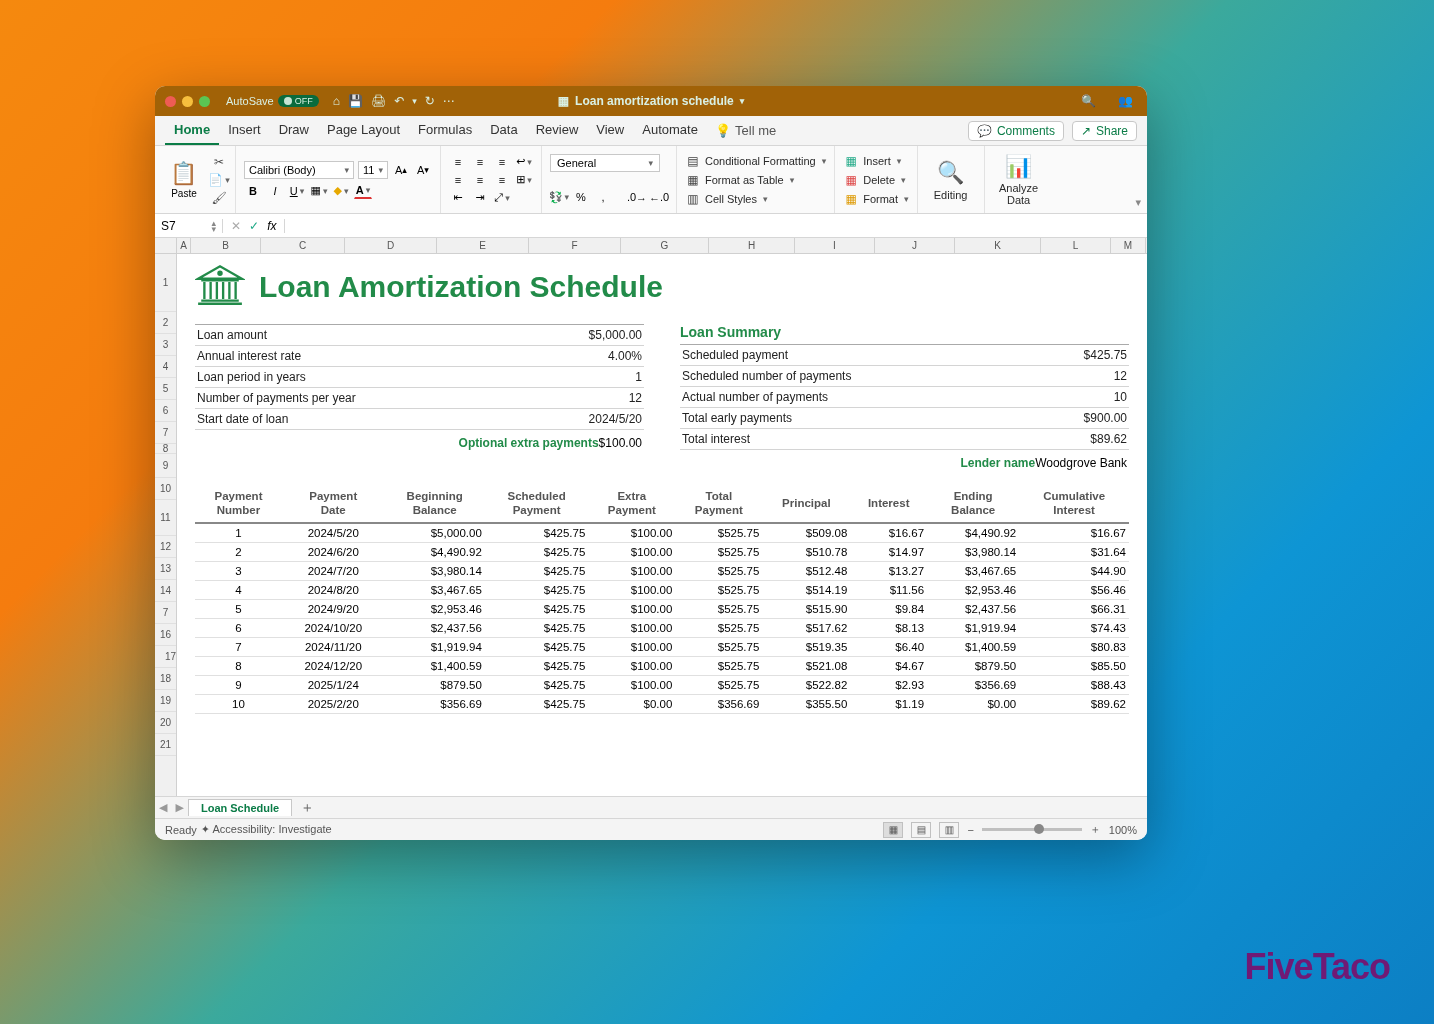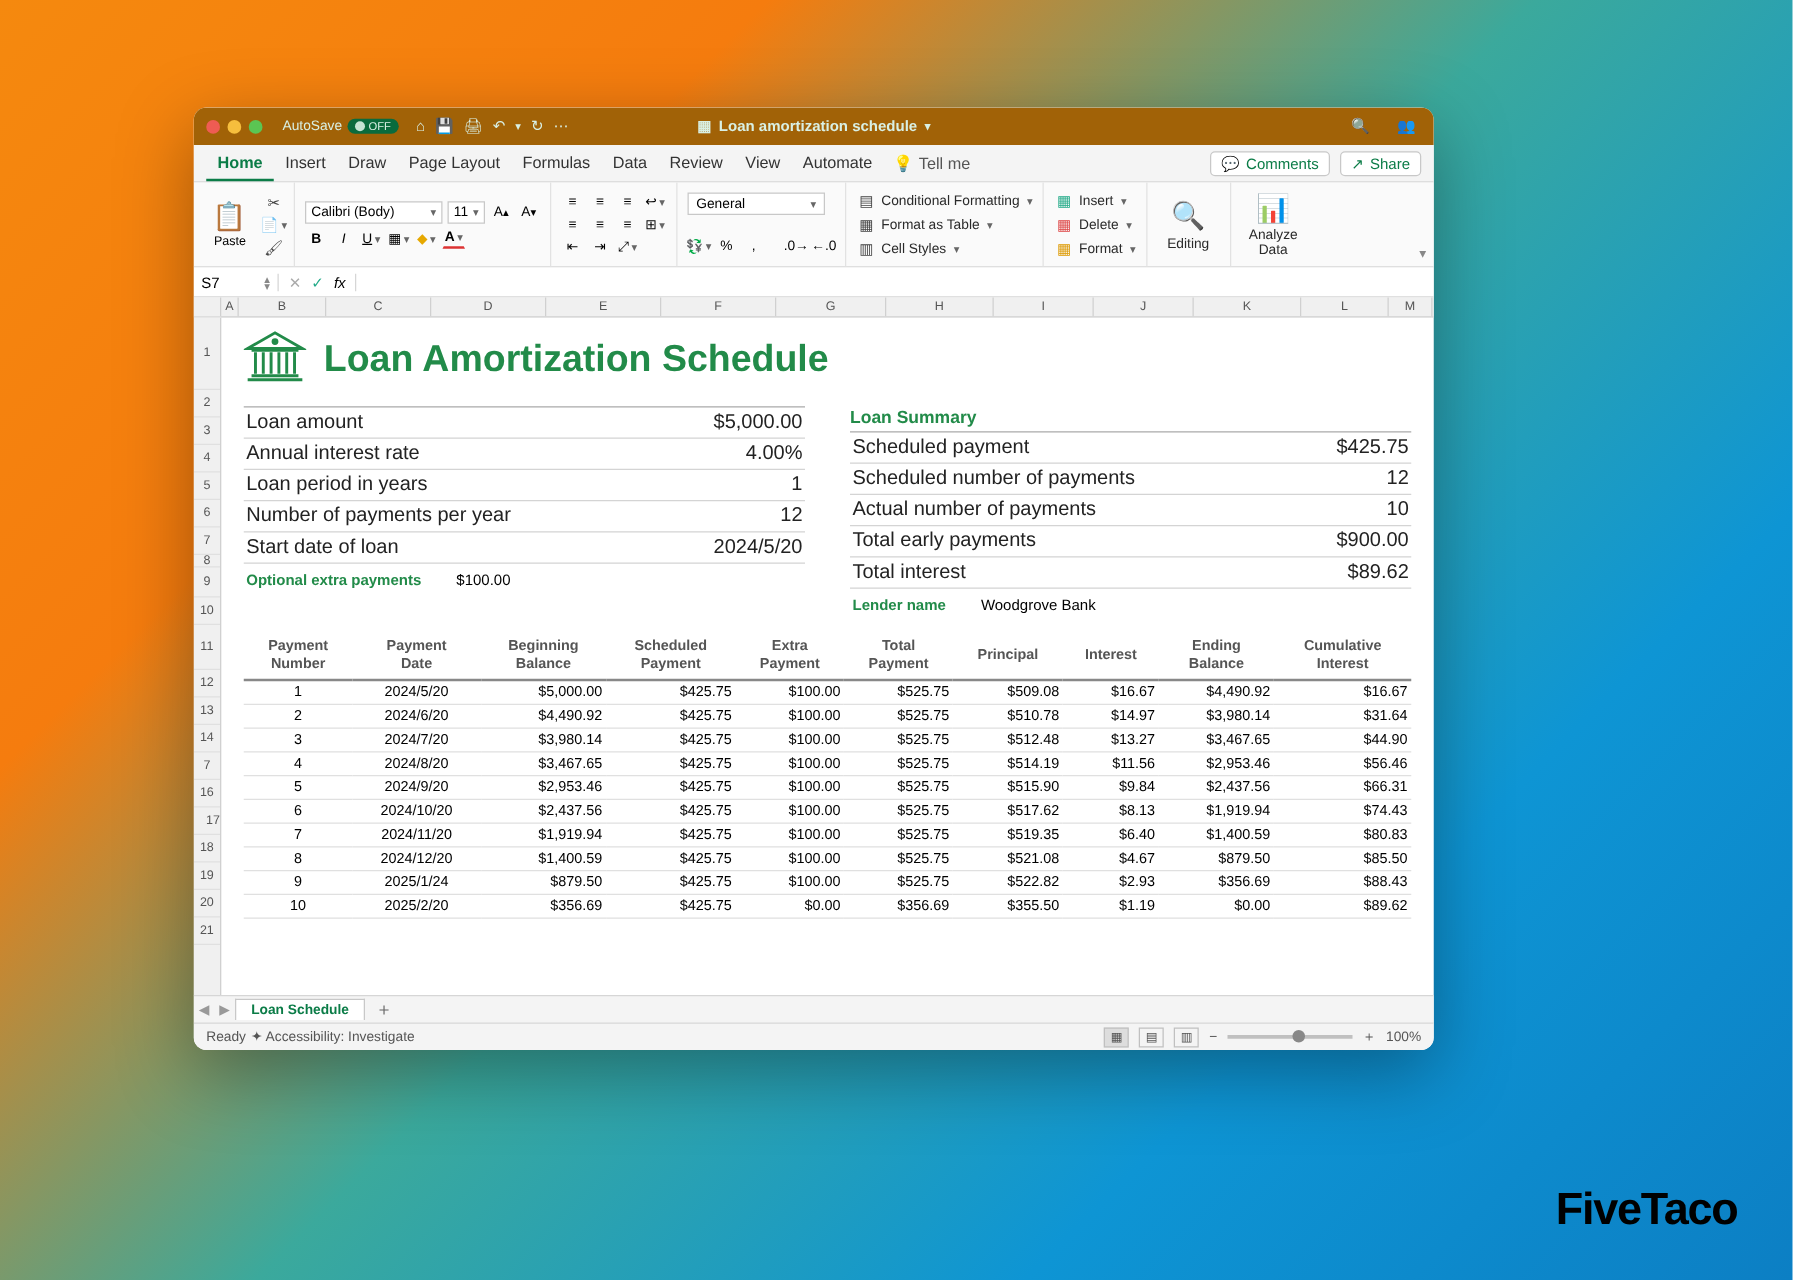--- a/index.html
+++ b/index.html
@@ -76,41 +76,41 @@
 .rowhdr-col{width:22px;background:#f0f0f0;border-right:1px solid #d0d0d0;}
 .rowh{height:22px;border-bottom:1px solid #e0e0e0;font-size:10px;color:#555;text-align:center;line-height:22px;}
 .cells{flex:1;position:relative;overflow:hidden;}
 .sheet-content{padding:0;}
 .doc-title{display:flex;align-items:center;gap:14px;padding:8px 18px 4px;}
 .bank-icon svg{width:50px;height:46px;}
 .doc-title h1{color:#228b49;font-size:30px;font-weight:700;}
 .sections{display:flex;gap:36px;padding:8px 18px 0;}
 .sec{flex:1;}
 .sec h3{color:#228b49;font-size:14px;font-weight:700;margin-bottom:4px;}
-.kv-row{display:flex;justify-content:space-between;border-bottom:1px solid #d4d4d4;padding:3px 2px;font-size:16px;color:#222;}
+.kv-row{display:flex;justify-content:space-between;border-bottom:1px solid #d4d4d4;padding:3px 2px;font-size:12px;color:#222;}
 .kv-row:first-of-type{border-top:1px solid #aaa;}
 .kv-row .v{text-align:right;}
-.extra-row{display:flex;justify-content:flex-start;padding:6px 2px 0;font-size:12px;gap:28px;}
+.extra-row{display:flex;justify-content:flex-end;padding:6px 2px 0;font-size:12px;}
 .extra-row .k{color:#228b49;font-weight:700;}
 .amort{padding:16px 18px 0;}
 .amort table{width:100%;border-collapse:collapse;font-size:11.5px;}
 .amort th{color:#555;font-weight:700;padding:4px 3px;text-align:center;border-bottom:2px solid #888;line-height:1.2;}
 .amort td{padding:3px 3px;text-align:right;border-bottom:1px solid #e0e0e0;}
 .amort td.c{text-align:center;}
 .tabbar{height:22px;background:#f4f4f4;border-top:1px solid #d6d6d6;display:flex;align-items:center;font-size:11px;}
 .tabbar .nav{padding:0 4px;color:#999;}
 .wtab{padding:2px 12px;background:#fff;border:1px solid #c8c8c8;border-bottom:none;color:#0b7c47;font-weight:600;}
 .addtab{padding:0 8px;font-size:14px;color:#666;}
 .statusbar{height:22px;background:#f4f4f4;border-top:1px solid #d6d6d6;display:flex;align-items:center;font-size:11px;padding:0 10px;color:#555;gap:4px;}
 .sb-right{margin-left:auto;display:flex;align-items:center;gap:8px;}
 .viewbtn{width:20px;height:16px;border:1px solid #c0c0c0;display:inline-flex;align-items:center;justify-content:center;font-size:10px;}
 .viewbtn.active{background:#ddd;}
 .zoom-slider{width:100px;height:3px;background:#c0c0c0;position:relative;}
 .zoom-slider::after{content:"";position:absolute;left:52px;top:-4px;width:10px;height:10px;border-radius:50%;background:#888;}
-.watermark{position:absolute;right:44px;bottom:36px;color:#000000;font-size:36px;font-weight:800;letter-spacing:-1px;}
+.watermark{position:absolute;right:44px;bottom:36px;color:#701a75;font-size:36px;font-weight:800;letter-spacing:-1px;}
 </style>
 </head>
 <body>
 
 <div class="window">
 
   <div class="titlebar">
     <div class="traffic">
       <div class="dot red"></div>
       <div class="dot yellow"></div>

